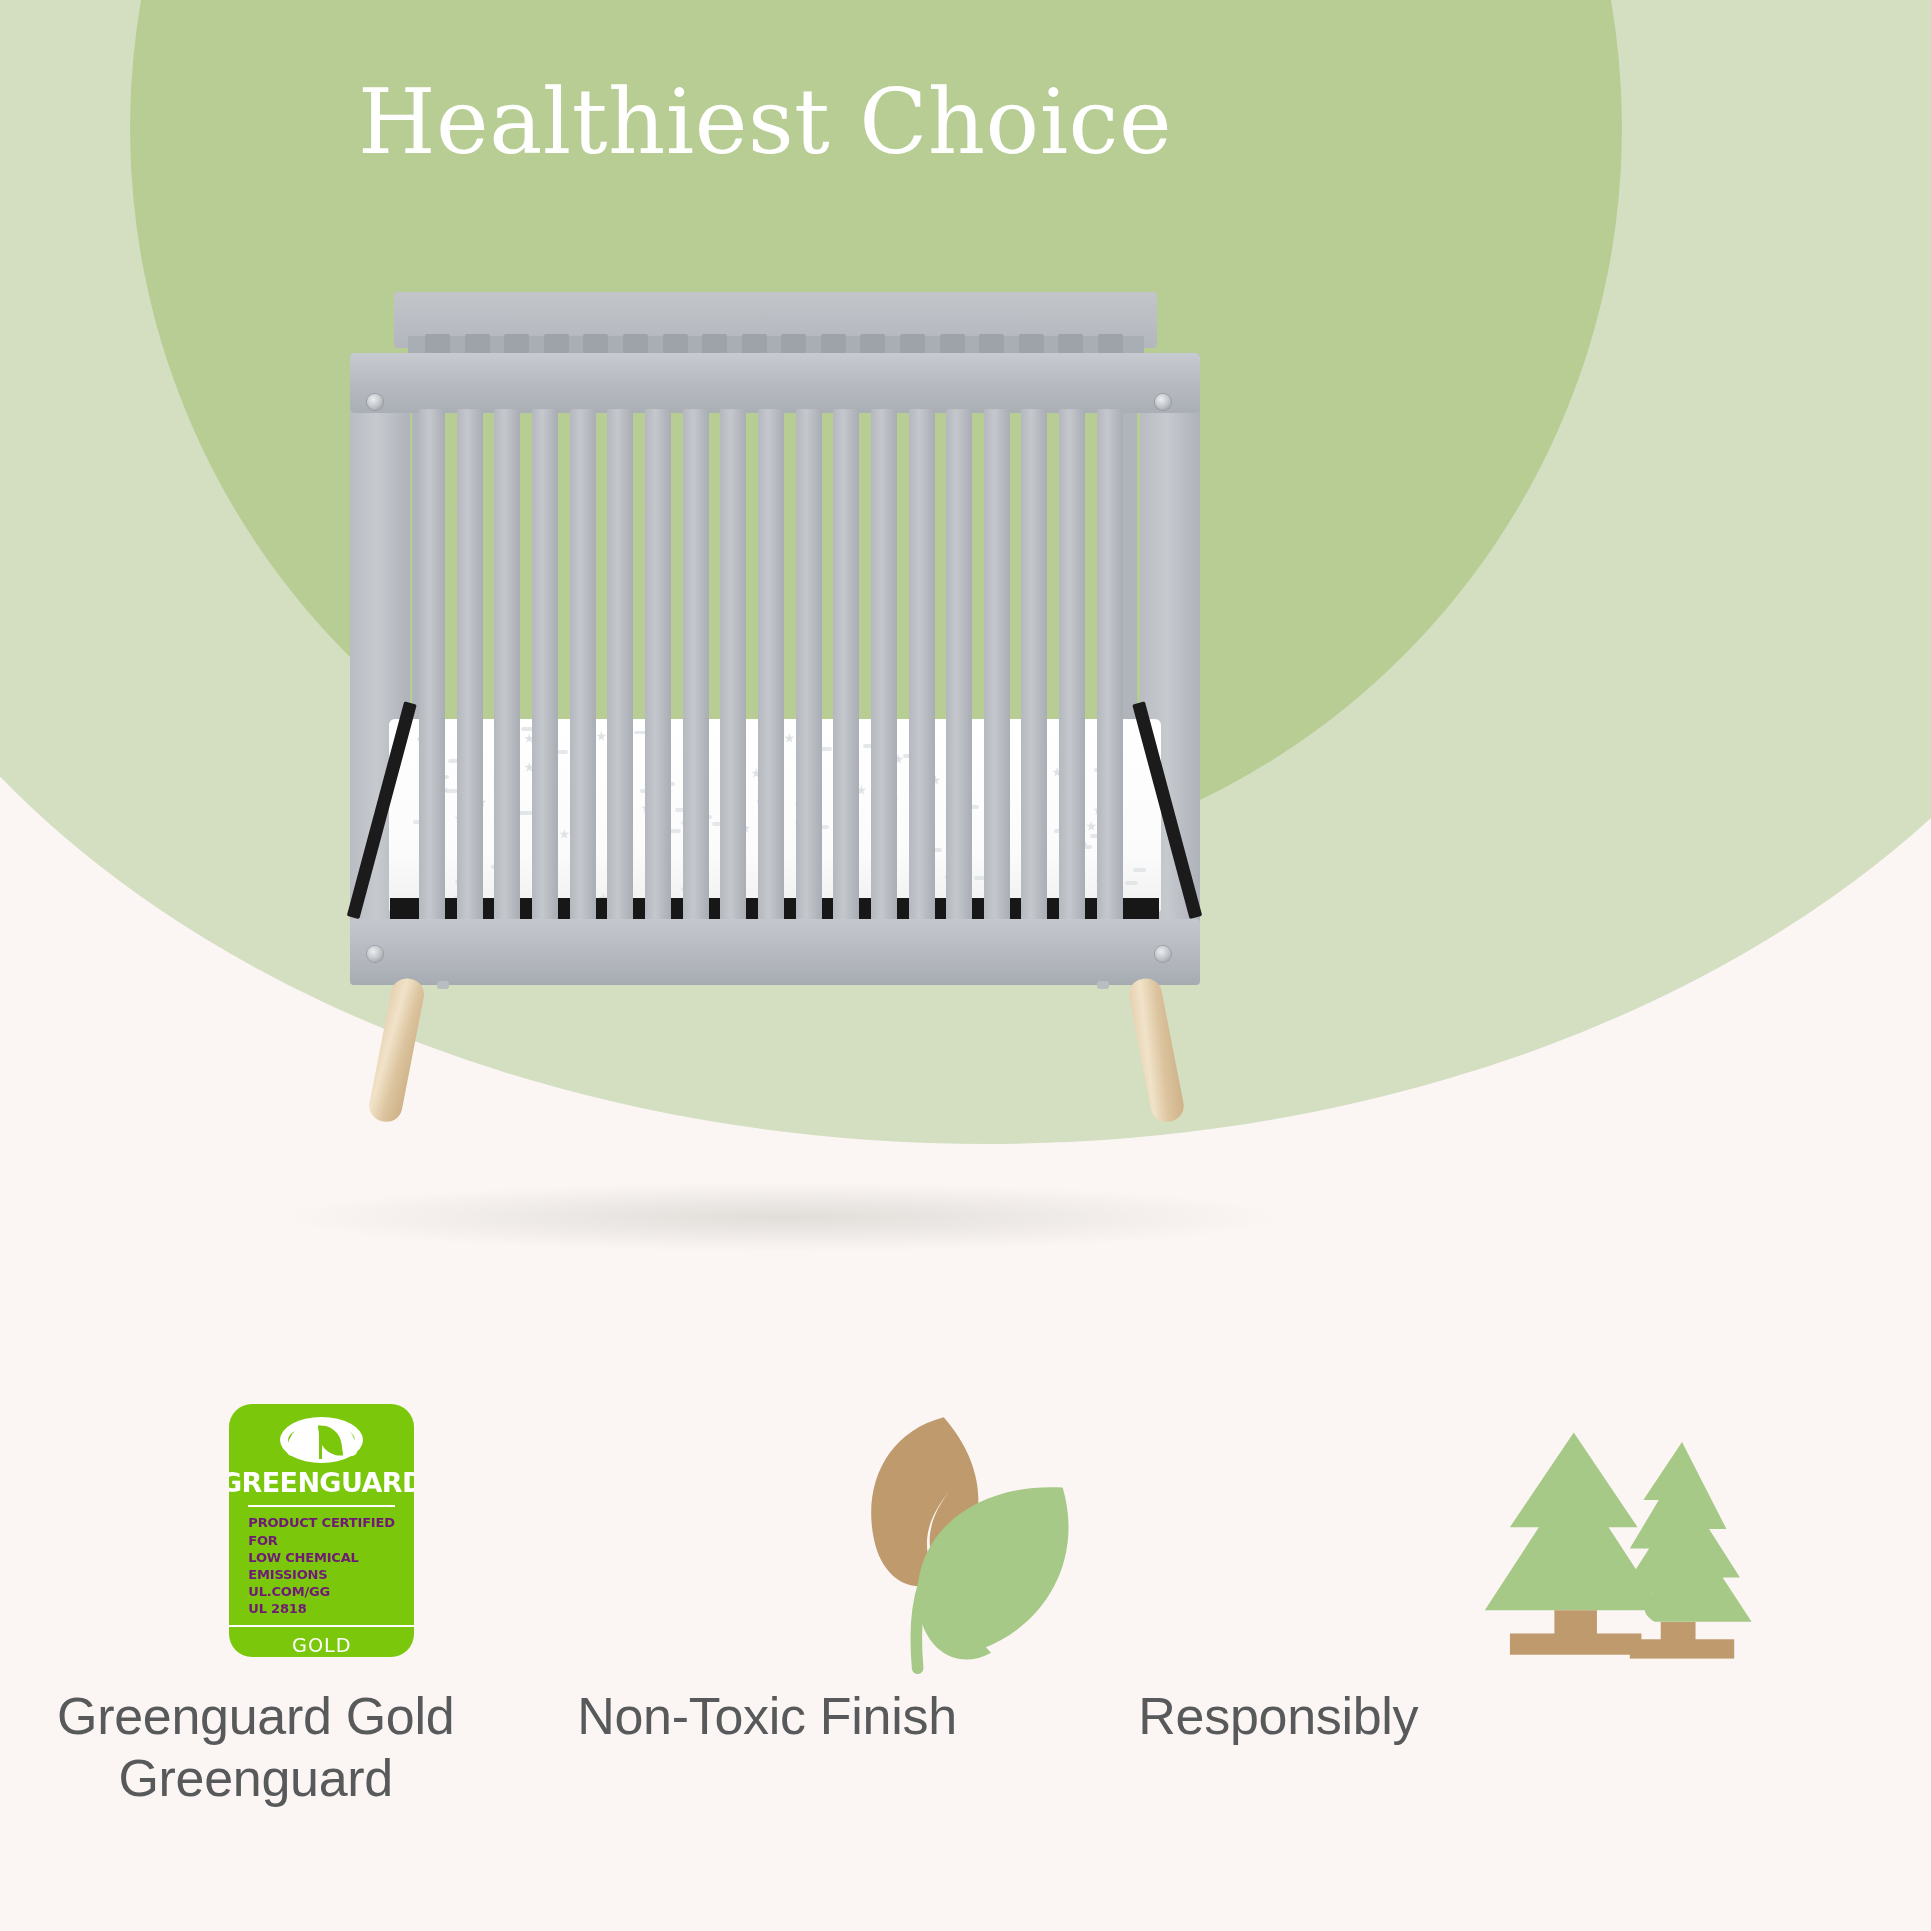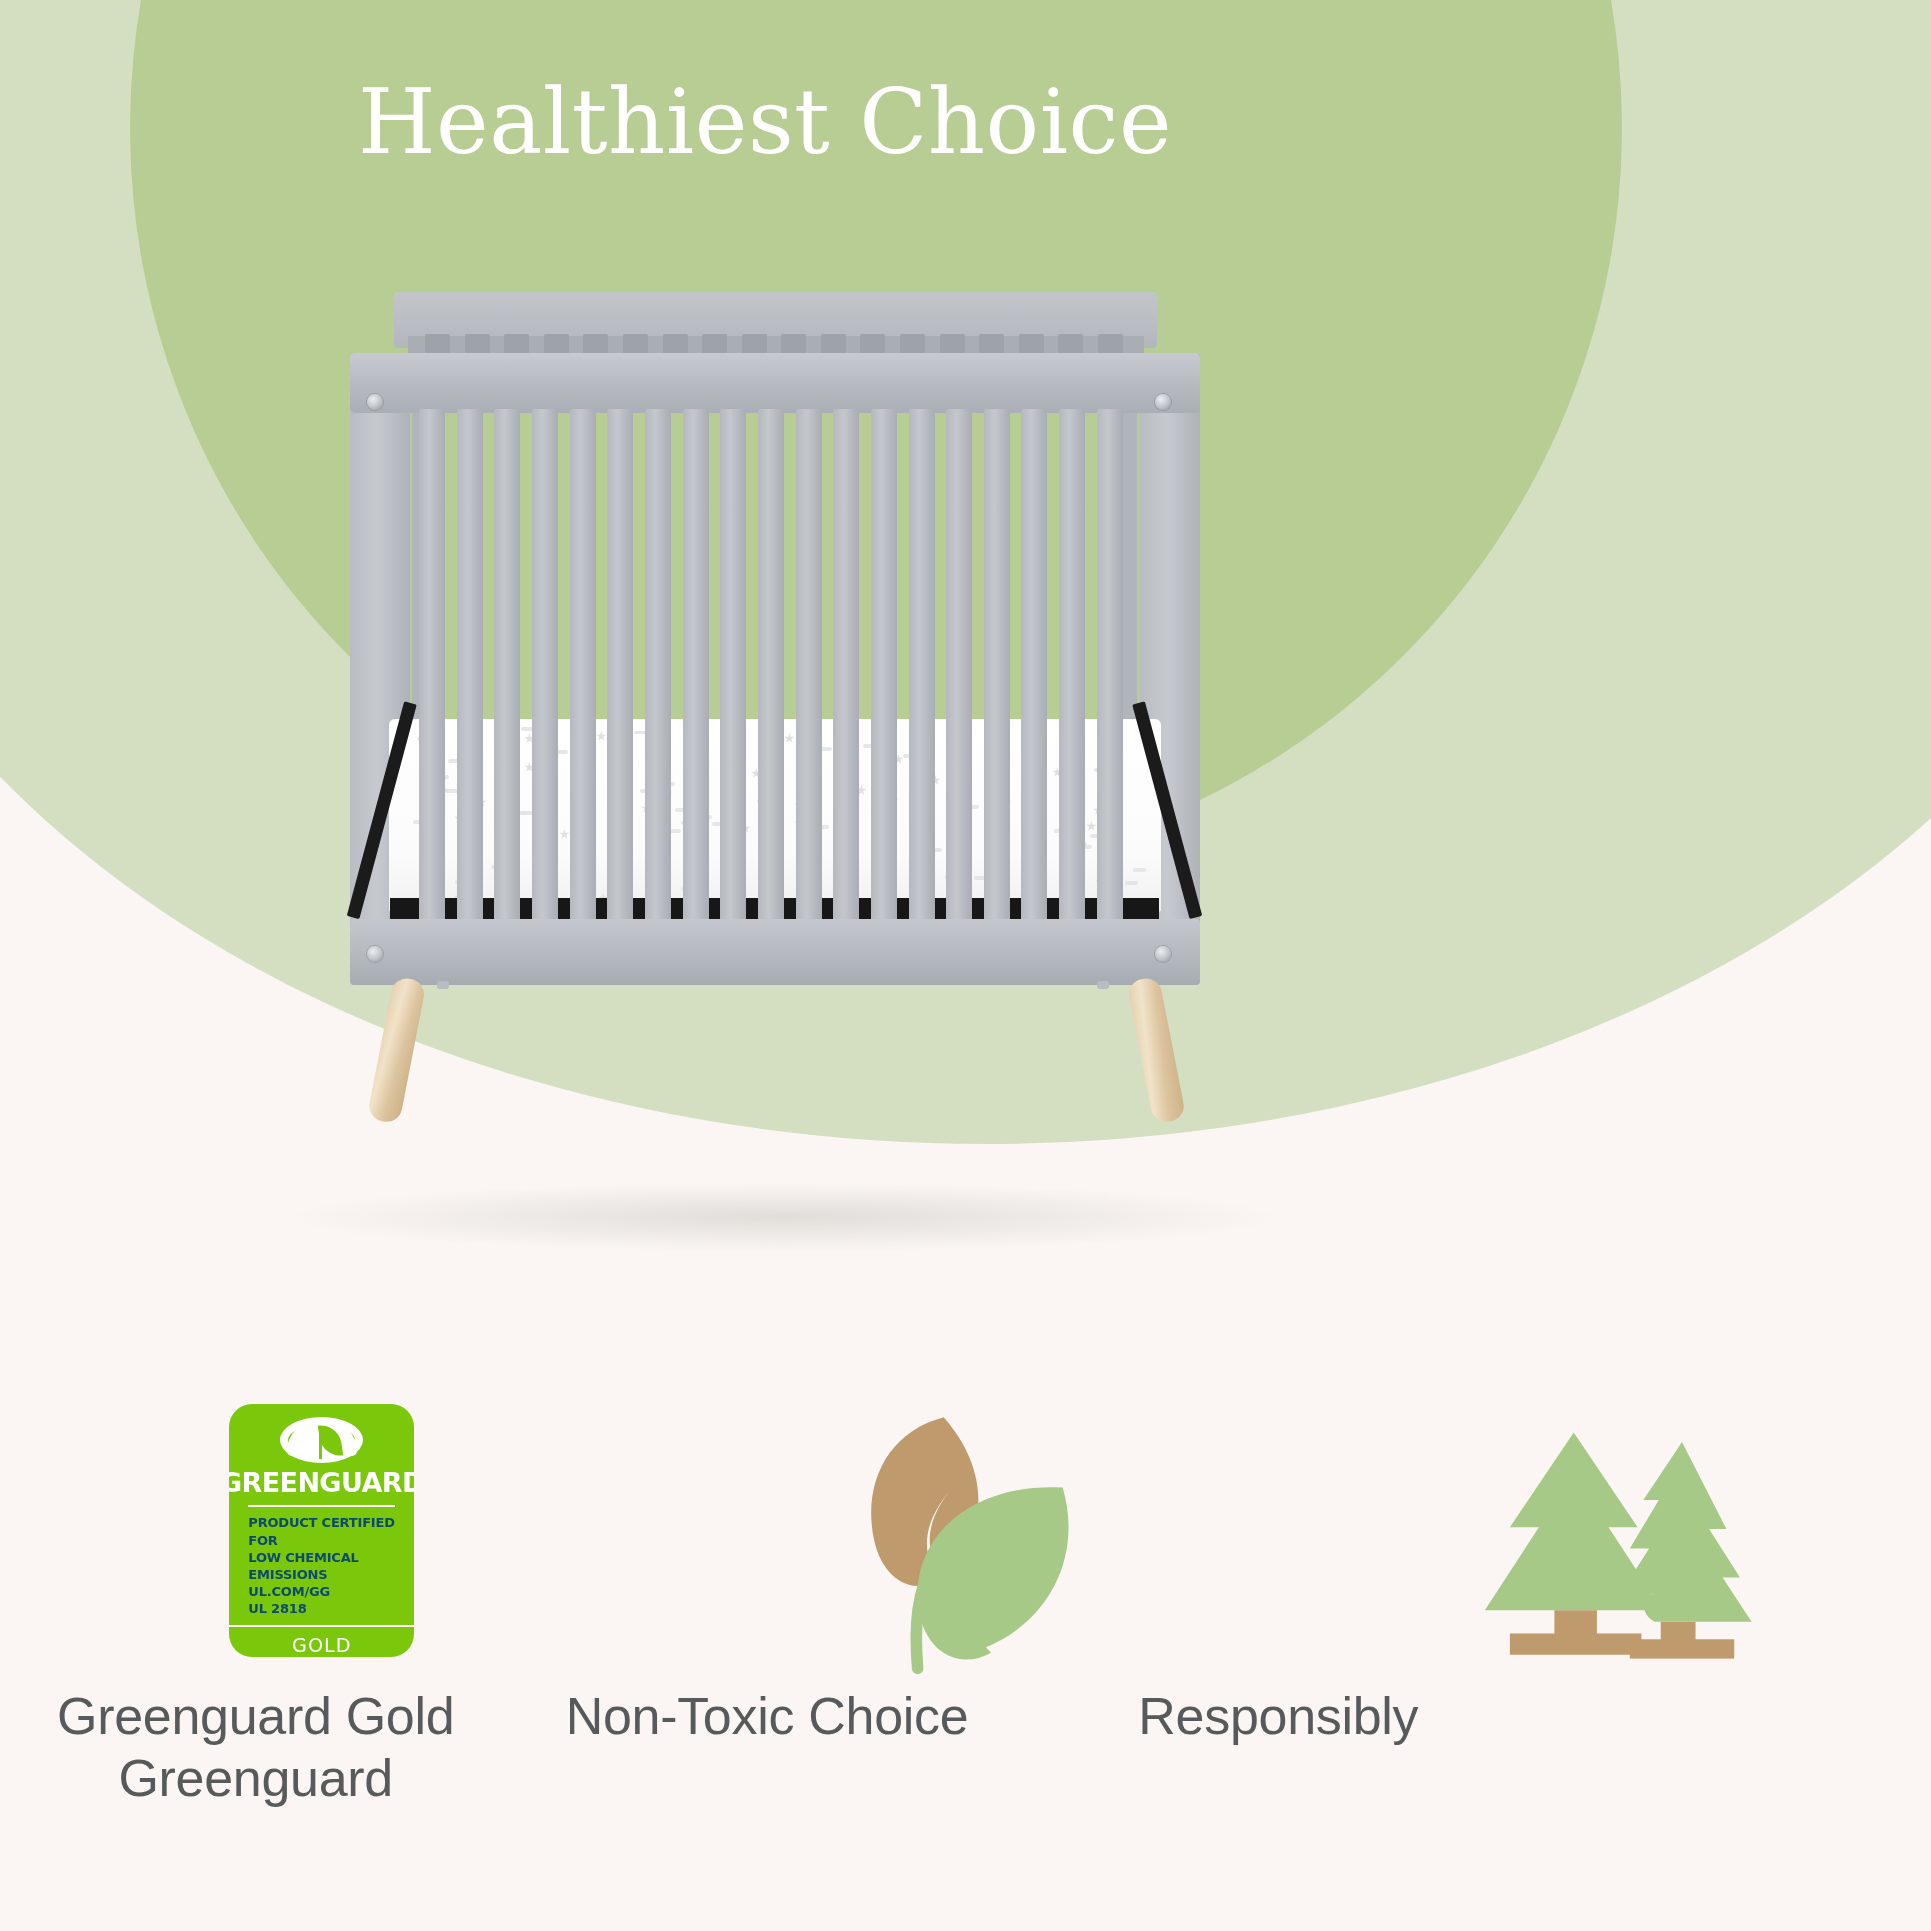--- a/index.html
+++ b/index.html
@@ -155,21 +155,21 @@
     position:absolute;left:40px;bottom:5.8px;width:21px;height:33px;background:#7ac70c;
     border-radius:0 21px 0 21px;transform:rotate(-8deg);
   }
   .gg-stem{position:absolute;left:39px;bottom:3.9px;width:2.9px;height:25px;background:#7ac70c;}
   .gg-name{
     color:#fff;font-weight:700;font-size:27px;letter-spacing:-0.6px;margin-top:4.8px;
     font-family:"DejaVu Sans", sans-serif;
   }
   .gg-div{width:147px;height:2.9px;background:#ffffff;margin-top:6.8px;}
   .gg-fine{
-    color:#0c4a6e;font-size:13px;line-height:1.32;margin-top:7.7px;width:147px;text-align:left;
+    color:#701a75;font-size:13px;line-height:1.32;margin-top:7.7px;width:147px;text-align:left;
     font-family:"DejaVu Sans", sans-serif;font-weight:600;letter-spacing:-0.2px;
   }
   .gg-div2{width:100%;height:3.9px;background:#ffffff;margin-top:7.7px;}
   .gg-gold{
     color:#ffffff;font-size:19.3px;letter-spacing:1px;margin-top:6.8px;
     font-family:"DejaVu Sans", sans-serif;font-weight:400;
   }
 
   .captions-row{position:absolute;left:0;top:1675px;width:1534px;display:flex;}
   .cap-cell{flex:1;display:flex;justify-content:center;}
@@ -423,21 +423,21 @@
 
   <div class="captions-row">
     <div class="cap-cell">
       <div class="caption">
         <span>Greenguard Gold</span><br>
         <span>Greenguard</span>
       </div>
     </div>
     <div class="cap-cell">
       <div class="caption">
-        <span>Non-Toxic Choice</span>
+        <span>Non-Toxic Finish</span>
       </div>
     </div>
     <div class="cap-cell">
       <div class="caption">
         <span>Responsibly</span><br>
       </div>
     </div>
   </div>
 
 </div>

